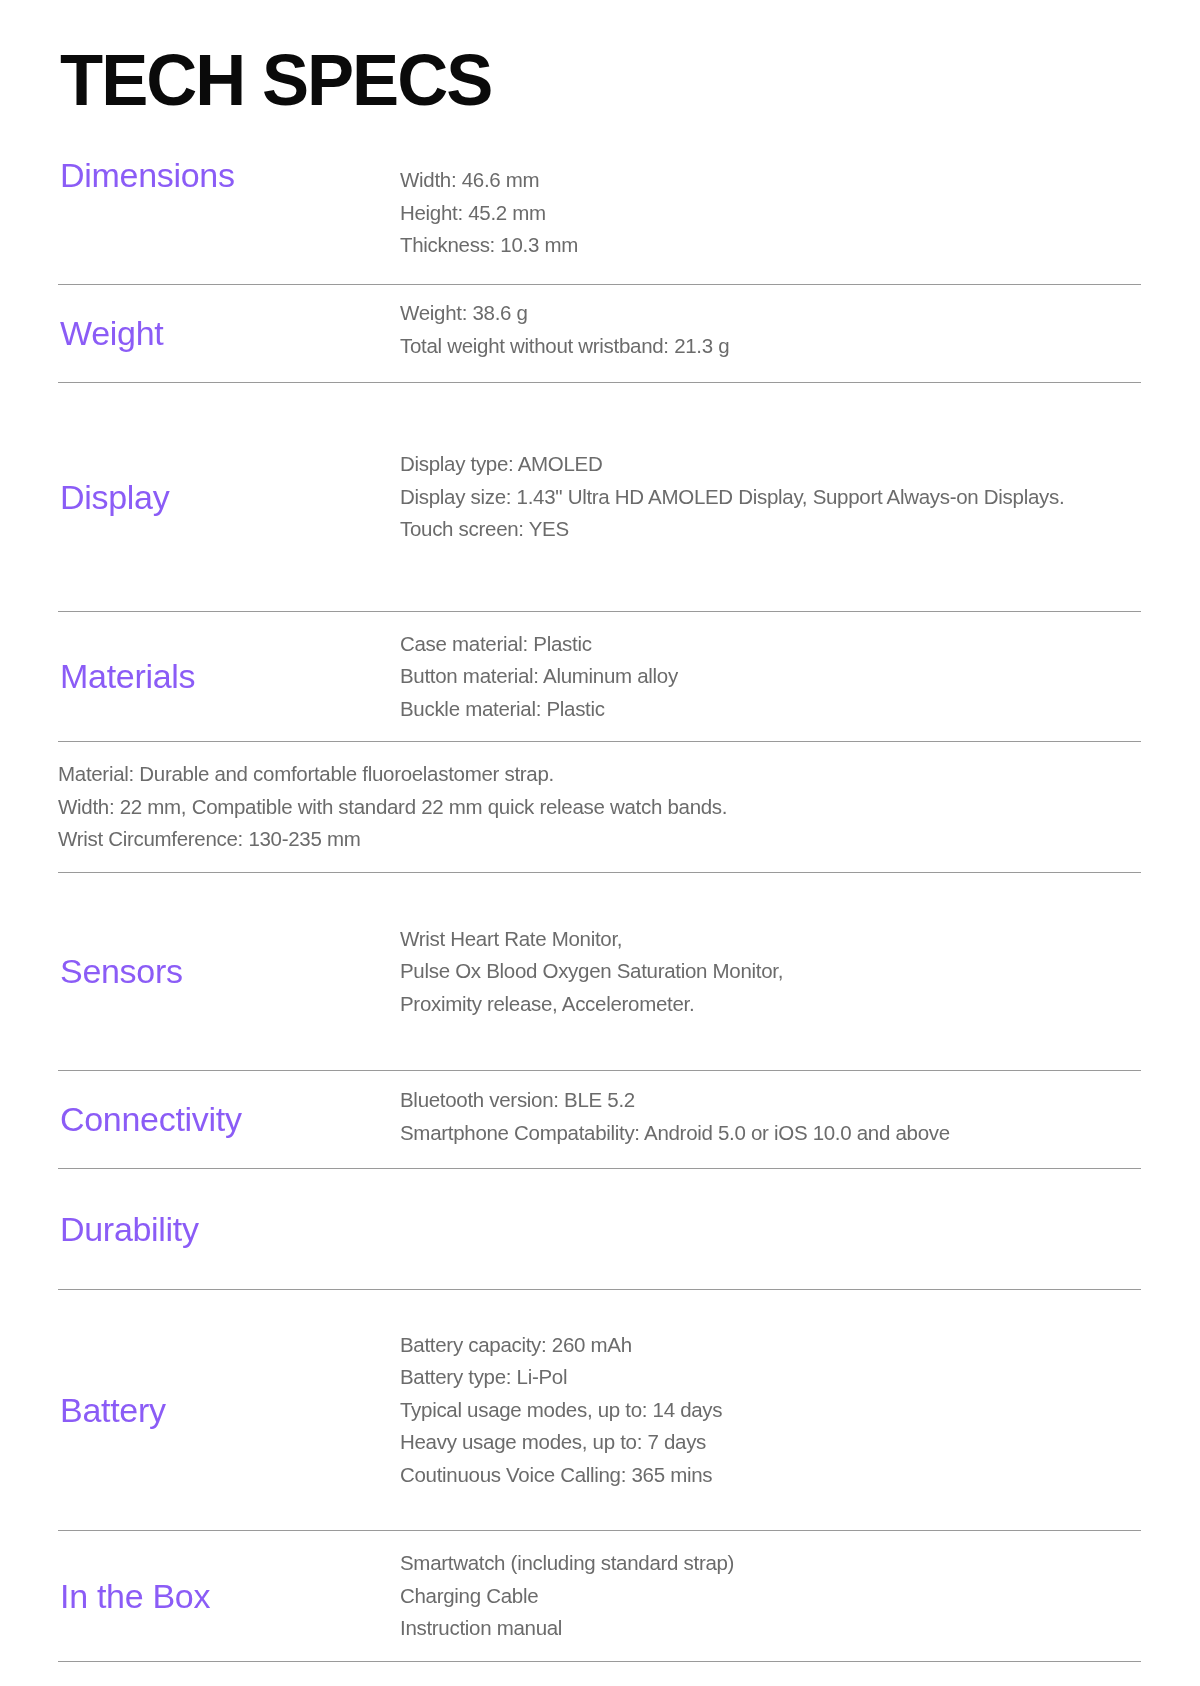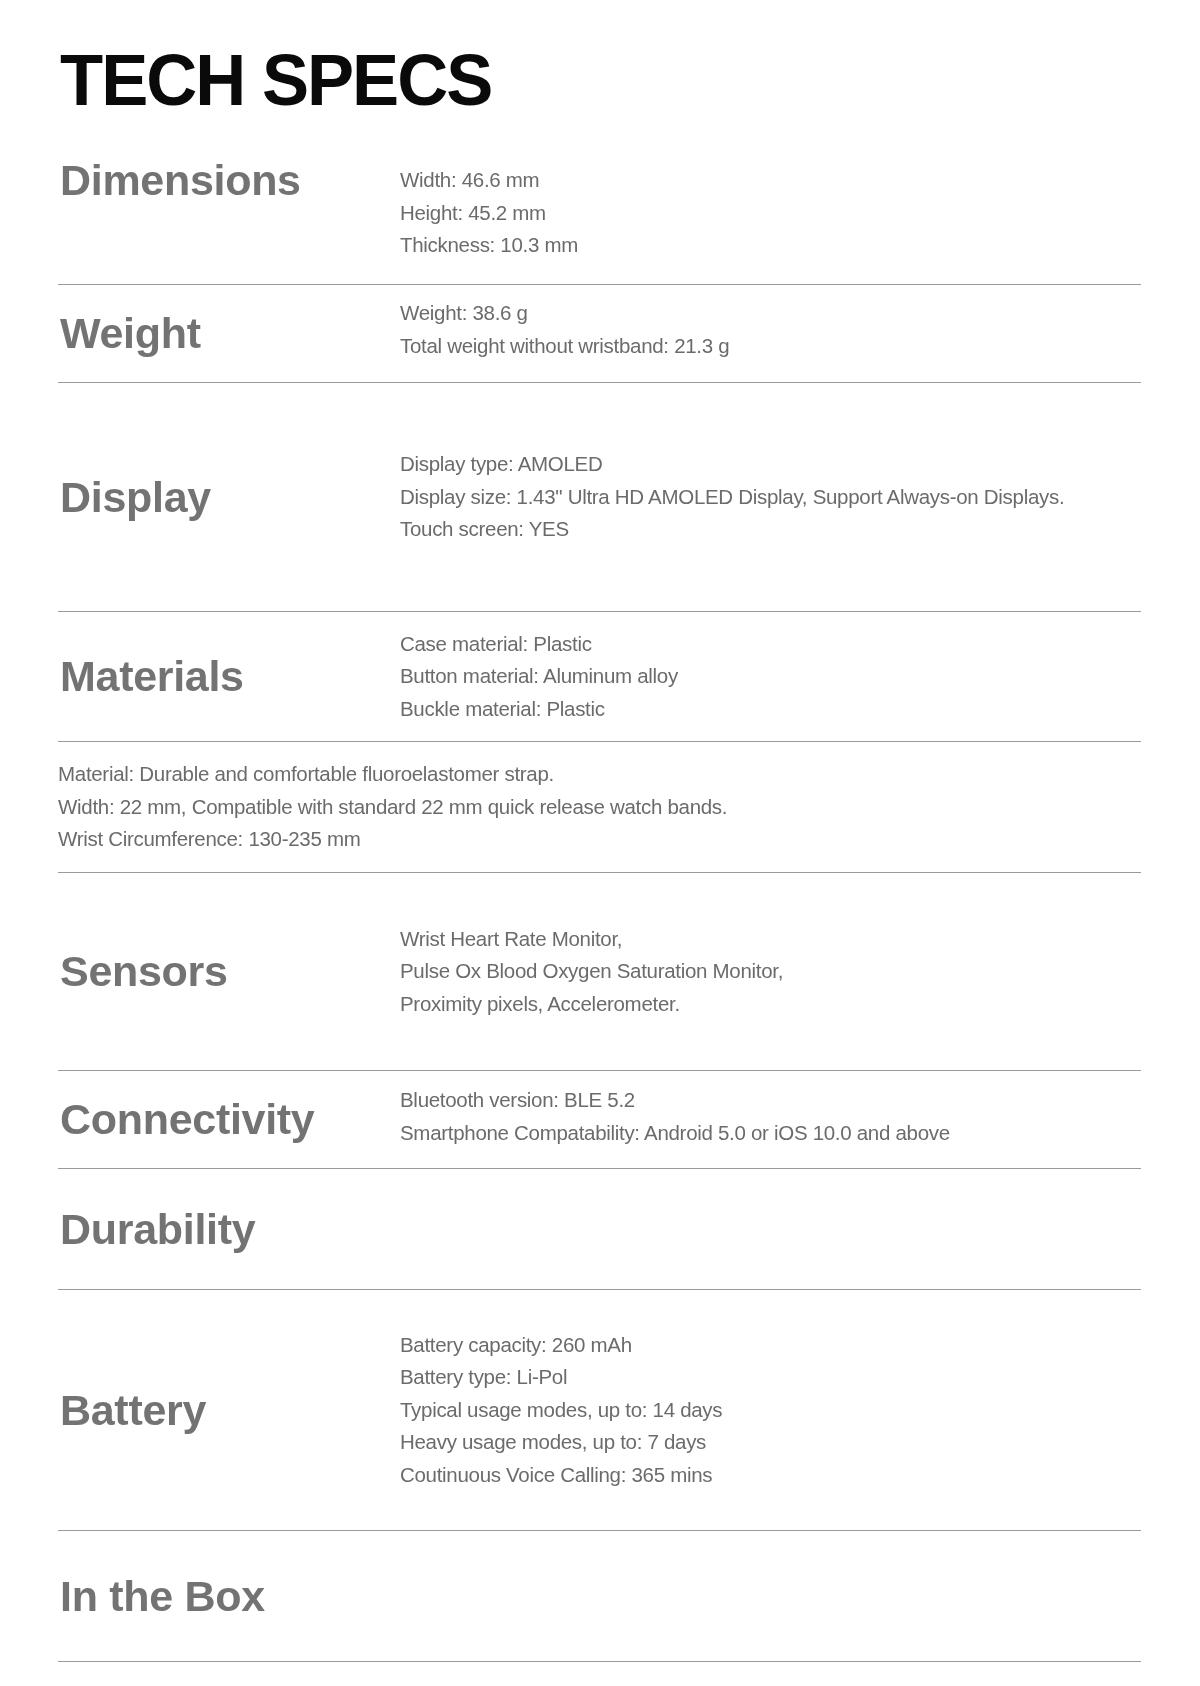--- a/index.html
+++ b/index.html
@@ -11,21 +11,21 @@
       position: absolute; left: 60px; top: 44px;
       font-size: 72px; font-weight: 700; color: #0a0a0a; letter-spacing: -2px;
       line-height: 1;
       transform: scaleX(0.98); transform-origin: left top;
     }
     .specs { position: absolute; left: 58px; top: 150px; width: 1083px; }
     .row { position: relative; display: flex; align-items: center; border-bottom: 1.5px solid #9a9a9a; box-sizing: border-box; }
     .row:first-child { align-items: flex-start; }
     .label {
       width: 340px; padding-left: 2px;
-      font-size: 43px; font-weight: 700; color: #737373; letter-spacing: -0.3px;
+      font-size: 34px; font-weight: 400; color: #8b5cf6; letter-spacing: -0.3px;
     }
     .values { flex: 1; }
     .val {
       font-size: 20.5px; font-weight: 400; color: #6b6b6b; letter-spacing: -0.3px;
       line-height: 32.6px; white-space: nowrap;
     }
   </style>
 </head>
 <body>
 
@@ -74,21 +74,21 @@
       <div class="val">Width: 22 mm, Compatible with standard 22 mm quick release watch bands.</div>
       <div class="val">Wrist Circumference: 130-235 mm</div>
     </div>
   </div>
 
   <div class="row" style="height:198px;">
     <div class="label">Sensors</div>
     <div class="values">
       <div class="val">Wrist Heart Rate Monitor,</div>
       <div class="val">Pulse Ox Blood Oxygen Saturation Monitor,</div>
-      <div class="val">Proximity pixels, Accelerometer.</div>
+      <div class="val">Proximity release, Accelerometer.</div>
     </div>
   </div>
 
   <div class="row" style="height:98px;">
     <div class="label">Connectivity</div>
     <div class="values" style="margin-top:-6px;">
       <div class="val">Bluetooth version: BLE 5.2</div>
       <div class="val">Smartphone Compatability:  Android 5.0 or iOS 10.0 and above</div>
     </div>
   </div>
@@ -103,15 +103,20 @@
       <div class="val">Battery capacity: 260 mAh</div>
       <div class="val">Battery type: Li-Pol</div>
       <div class="val">Typical usage modes, up to: 14 days</div>
       <div class="val">Heavy usage modes, up to: 7 days</div>
       <div class="val">Coutinuous Voice Calling: 365 mins</div>
     </div>
   </div>
 
   <div class="row" style="height:131px;">
     <div class="label">In the Box</div>
+    <div class="values">
+      <div class="val">Smartwatch (including standard strap)</div>
+      <div class="val">Charging Cable</div>
+      <div class="val">Instruction manual</div>
+    </div>
   </div>
 
 </div>
 
 </body></html>

